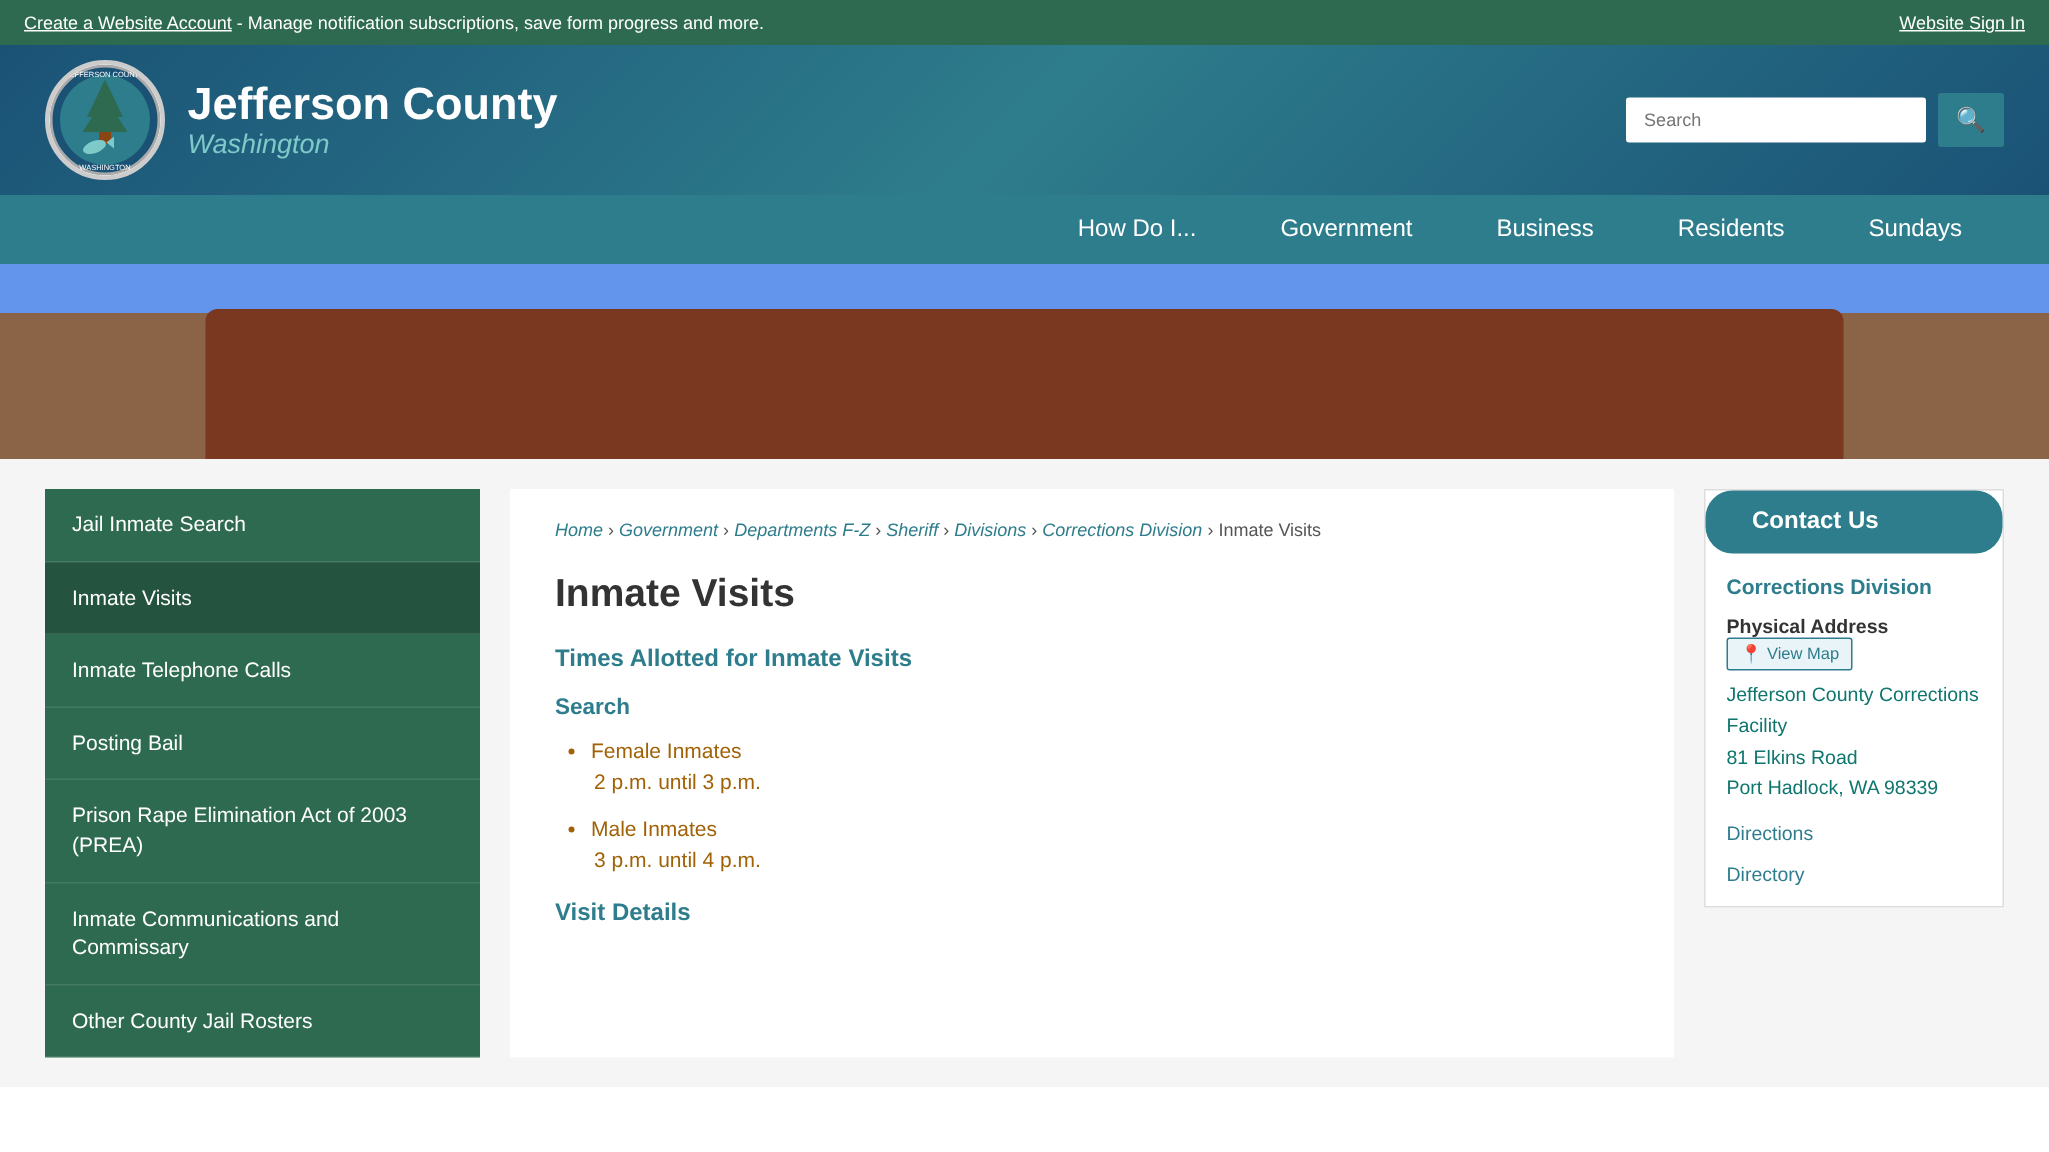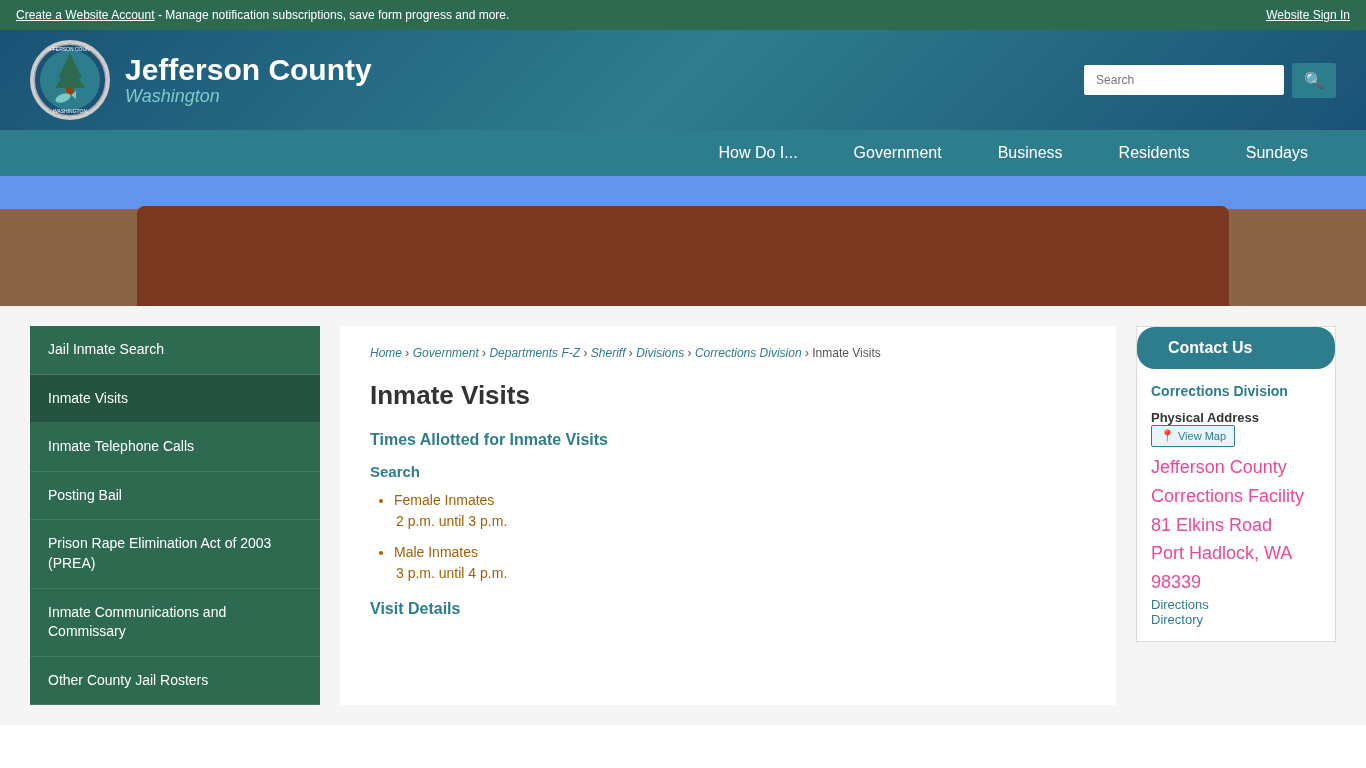--- a/index.html
+++ b/index.html
@@ -254,30 +254,31 @@
       padding: 3px 8px;
       font-size: 11px;
       cursor: pointer;
       border-radius: 2px;
       text-decoration: none;
       display: inline-flex;
       align-items: center;
       gap: 3px;
     }
     .contact-body .address-text {
-      font-size: 18px;
-      color: #ec4899;
+      font-size: 13px;
+      color: #0f766e;
       margin-top: 6px;
       line-height: 1.6;
     }
     .contact-body .link {
       display: block;
       color: #2e7d8c;
       text-decoration: none;
       font-size: 13px;
+      margin-top: 12px;
     }
 
     .map-pin-icon {
       color: #2e7d8c;
       font-size: 12px;
     }
   </style>
 </head>
 <body>
 

